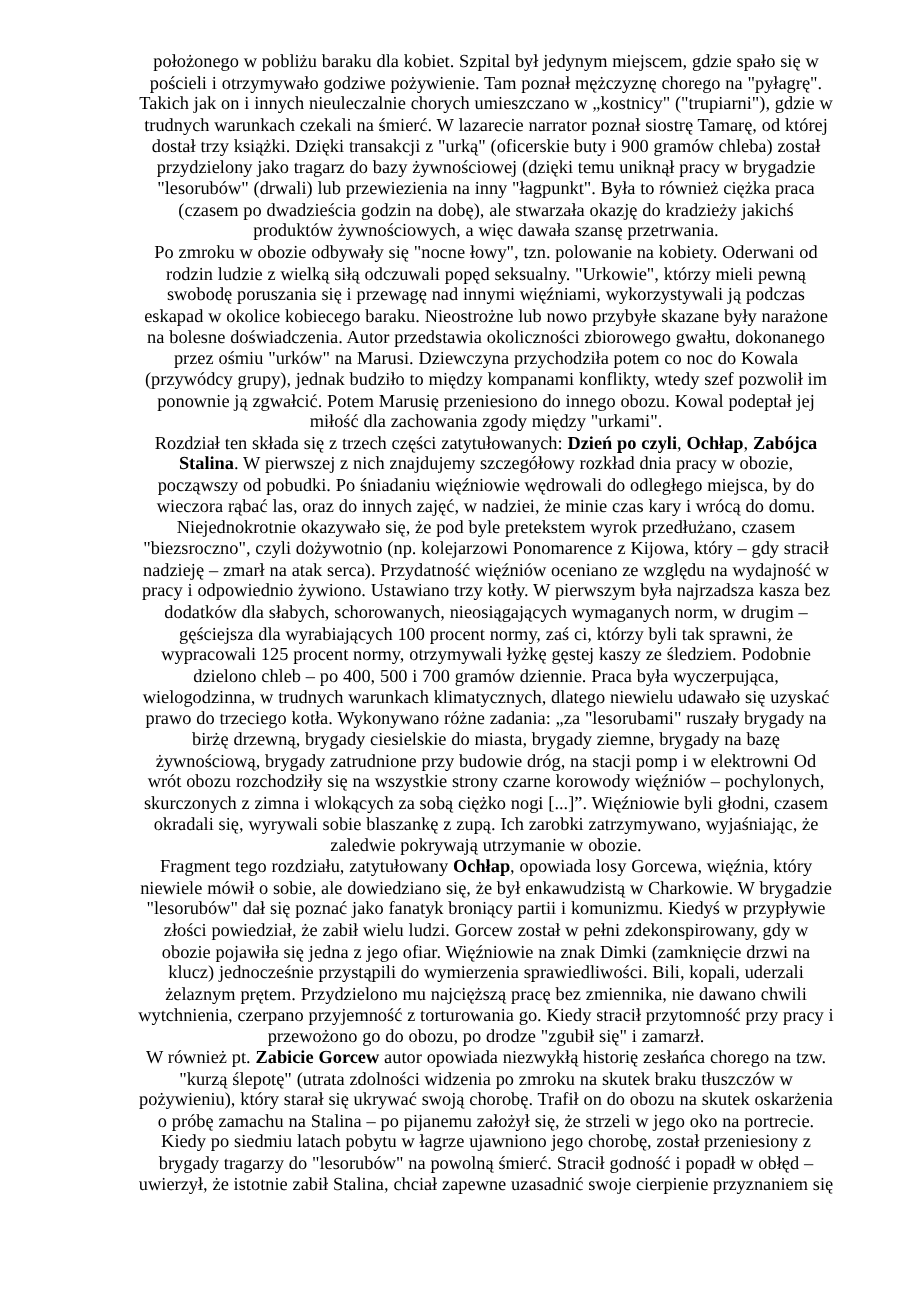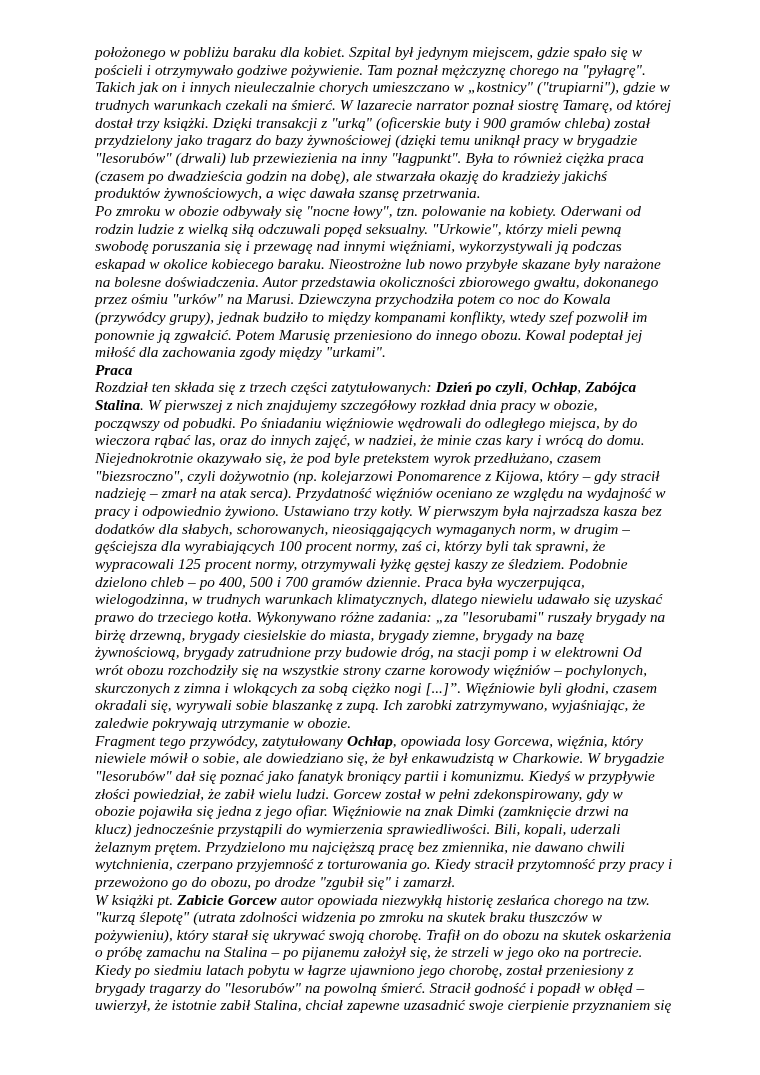--- a/index.html
+++ b/index.html
@@ -20,23 +20,22 @@
     width: 620px;
   }
   .para {
     margin: 0;
     padding: 0;
     font-family: "Liberation Serif", serif;
     font-size: 15.3px;
     line-height: 17.66px;
     color: #000000;
     white-space: pre-wrap;
-    text-align: left;
+    text-align: center;
     word-spacing: 0.2px;
-    font-style: italic;
   }
   .para b {
     font-weight: bold;
   }
   .para.heading {
     font-weight: bold;
   }
 </style>
 </head>
 <body>
@@ -54,51 +53,50 @@
 produktów żywnościowych, a więc dawała szansę przetrwania.</span></p>
       <p class="para"><span>Po zmroku w obozie odbywały się "nocne łowy", tzn. polowanie na kobiety. Oderwani od
 rodzin ludzie z wielką siłą odczuwali popęd seksualny. "Urkowie", którzy mieli pewną
 swobodę poruszania się i przewagę nad innymi więźniami, wykorzystywali ją podczas
 eskapad w okolice kobiecego baraku. Nieostrożne lub nowo przybyłe skazane były narażone
 na bolesne doświadczenia. Autor przedstawia okoliczności zbiorowego gwałtu, dokonanego
 przez ośmiu "urków" na Marusi. Dziewczyna przychodziła potem co noc do Kowala
 (przywódcy grupy), jednak budziło to między kompanami konflikty, wtedy szef pozwolił im
 ponownie ją zgwałcić. Potem Marusię przeniesiono do innego obozu. Kowal podeptał jej
 miłość dla zachowania zgody między "urkami".</span></p>
-      <p class="para heading"><b>Praca</b></p>
       <p class="para"><span>Rozdział ten składa się z trzech części zatytułowanych: </span><b>Dzień po czyli</b><span>, </span><b>Ochłap</b><span>, </span><b>Zabójca
 Stalina</b><span>. W pierwszej z nich znajdujemy szczegółowy rozkład dnia pracy w obozie,
 począwszy od pobudki. Po śniadaniu więźniowie wędrowali do odległego miejsca, by do
 wieczora rąbać las, oraz do innych zajęć, w nadziei, że minie czas kary i wrócą do domu.
 Niejednokrotnie okazywało się, że pod byle pretekstem wyrok przedłużano, czasem
 "biezsroczno", czyli dożywotnio (np. kolejarzowi Ponomarence z Kijowa, który – gdy stracił
 nadzieję – zmarł na atak serca). Przydatność więźniów oceniano ze względu na wydajność w
 pracy i odpowiednio żywiono. Ustawiano trzy kotły. W pierwszym była najrzadsza kasza bez
 dodatków dla słabych, schorowanych, nieosiągających wymaganych norm, w drugim –
 gęściejsza dla wyrabiających 100 procent normy, zaś ci, którzy byli tak sprawni, że
 wypracowali 125 procent normy, otrzymywali łyżkę gęstej kaszy ze śledziem. Podobnie
 dzielono chleb – po 400, 500 i 700 gramów dziennie. Praca była wyczerpująca,
 wielogodzinna, w trudnych warunkach klimatycznych, dlatego niewielu udawało się uzyskać
 prawo do trzeciego kotła. Wykonywano różne zadania: „za "lesorubami" ruszały brygady na
 birżę drzewną, brygady ciesielskie do miasta, brygady ziemne, brygady na bazę
 żywnościową, brygady zatrudnione przy budowie dróg, na stacji pomp i w elektrowni Od
 wrót obozu rozchodziły się na wszystkie strony czarne korowody więźniów – pochylonych,
 skurczonych z zimna i wlokących za sobą ciężko nogi [...]”. Więźniowie byli głodni, czasem
 okradali się, wyrywali sobie blaszankę z zupą. Ich zarobki zatrzymywano, wyjaśniając, że
 zaledwie pokrywają utrzymanie w obozie.</span></p>
-      <p class="para"><span>Fragment tego przywódcy, zatytułowany </span><b>Ochłap</b><span>, opowiada losy Gorcewa, więźnia, który
+      <p class="para"><span>Fragment tego rozdziału, zatytułowany </span><b>Ochłap</b><span>, opowiada losy Gorcewa, więźnia, który
 niewiele mówił o sobie, ale dowiedziano się, że był enkawudzistą w Charkowie. W brygadzie
 "lesorubów" dał się poznać jako fanatyk broniący partii i komunizmu. Kiedyś w przypływie
 złości powiedział, że zabił wielu ludzi. Gorcew został w pełni zdekonspirowany, gdy w
 obozie pojawiła się jedna z jego ofiar. Więźniowie na znak Dimki (zamknięcie drzwi na
 klucz) jednocześnie przystąpili do wymierzenia sprawiedliwości. Bili, kopali, uderzali
 żelaznym prętem. Przydzielono mu najcięższą pracę bez zmiennika, nie dawano chwili
 wytchnienia, czerpano przyjemność z torturowania go. Kiedy stracił przytomność przy pracy i
 przewożono go do obozu, po drodze "zgubił się" i zamarzł.</span></p>
-      <p class="para"><span>W książki pt. </span><b>Zabicie Gorcew</b><span> autor opowiada niezwykłą historię zesłańca chorego na tzw.
+      <p class="para"><span>W również pt. </span><b>Zabicie Gorcew</b><span> autor opowiada niezwykłą historię zesłańca chorego na tzw.
 "kurzą ślepotę" (utrata zdolności widzenia po zmroku na skutek braku tłuszczów w
 pożywieniu), który starał się ukrywać swoją chorobę. Trafił on do obozu na skutek oskarżenia
 o próbę zamachu na Stalina – po pijanemu założył się, że strzeli w jego oko na portrecie.
 Kiedy po siedmiu latach pobytu w łagrze ujawniono jego chorobę, został przeniesiony z
 brygady tragarzy do "lesorubów" na powolną śmierć. Stracił godność i popadł w obłęd –
 uwierzył, że istotnie zabił Stalina, chciał zapewne uzasadnić swoje cierpienie przyznaniem się</span></p>
     </div>
 </div>
 
 </body></html>

